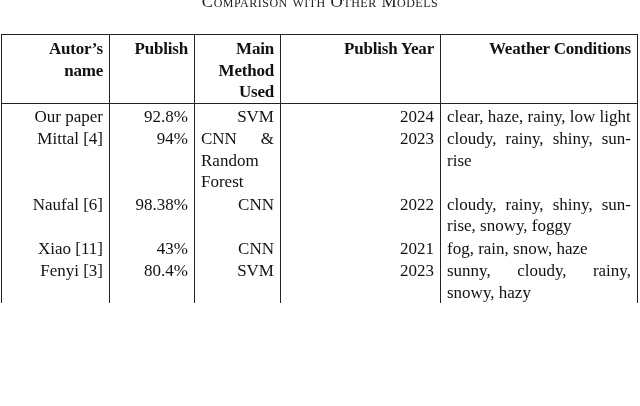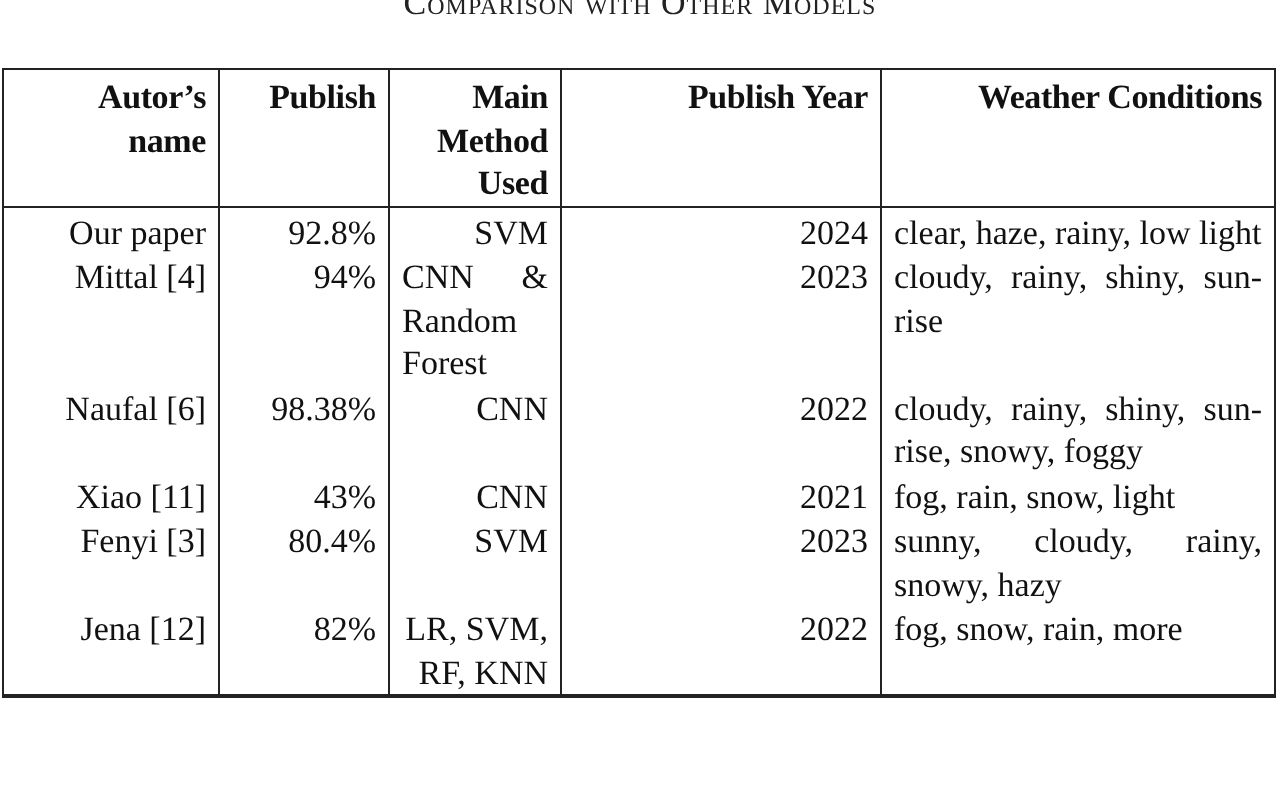--- a/index.html
+++ b/index.html
@@ -88,30 +88,23 @@
       <td>98.38%</td>
       <td>CNN</td>
       <td>2022</td>
       <td class="just">cloudy, rainy, shiny, sun-rise, snowy, foggy</td>
     </tr>
     <tr>
       <td>Xiao [11]</td>
       <td>43%</td>
       <td>CNN</td>
       <td>2021</td>
-      <td class="just">fog, rain, snow, light</td>
+      <td class="just">fog, rain, snow, haze</td>
     </tr>
     <tr>
       <td>Fenyi [3]</td>
       <td>80.4%</td>
       <td>SVM</td>
       <td>2023</td>
       <td class="just">sunny, cloudy, rainy, snowy, hazy</td>
     </tr>
-    <tr class="last">
-      <td>Jena [12]</td>
-      <td>82%</td>
-      <td>LR, SVM, RF, KNN</td>
-      <td>2022</td>
-      <td class="just">fog, snow, rain, more</td>
-    </tr>
   </tbody>
 </table>
 
 </body></html>

